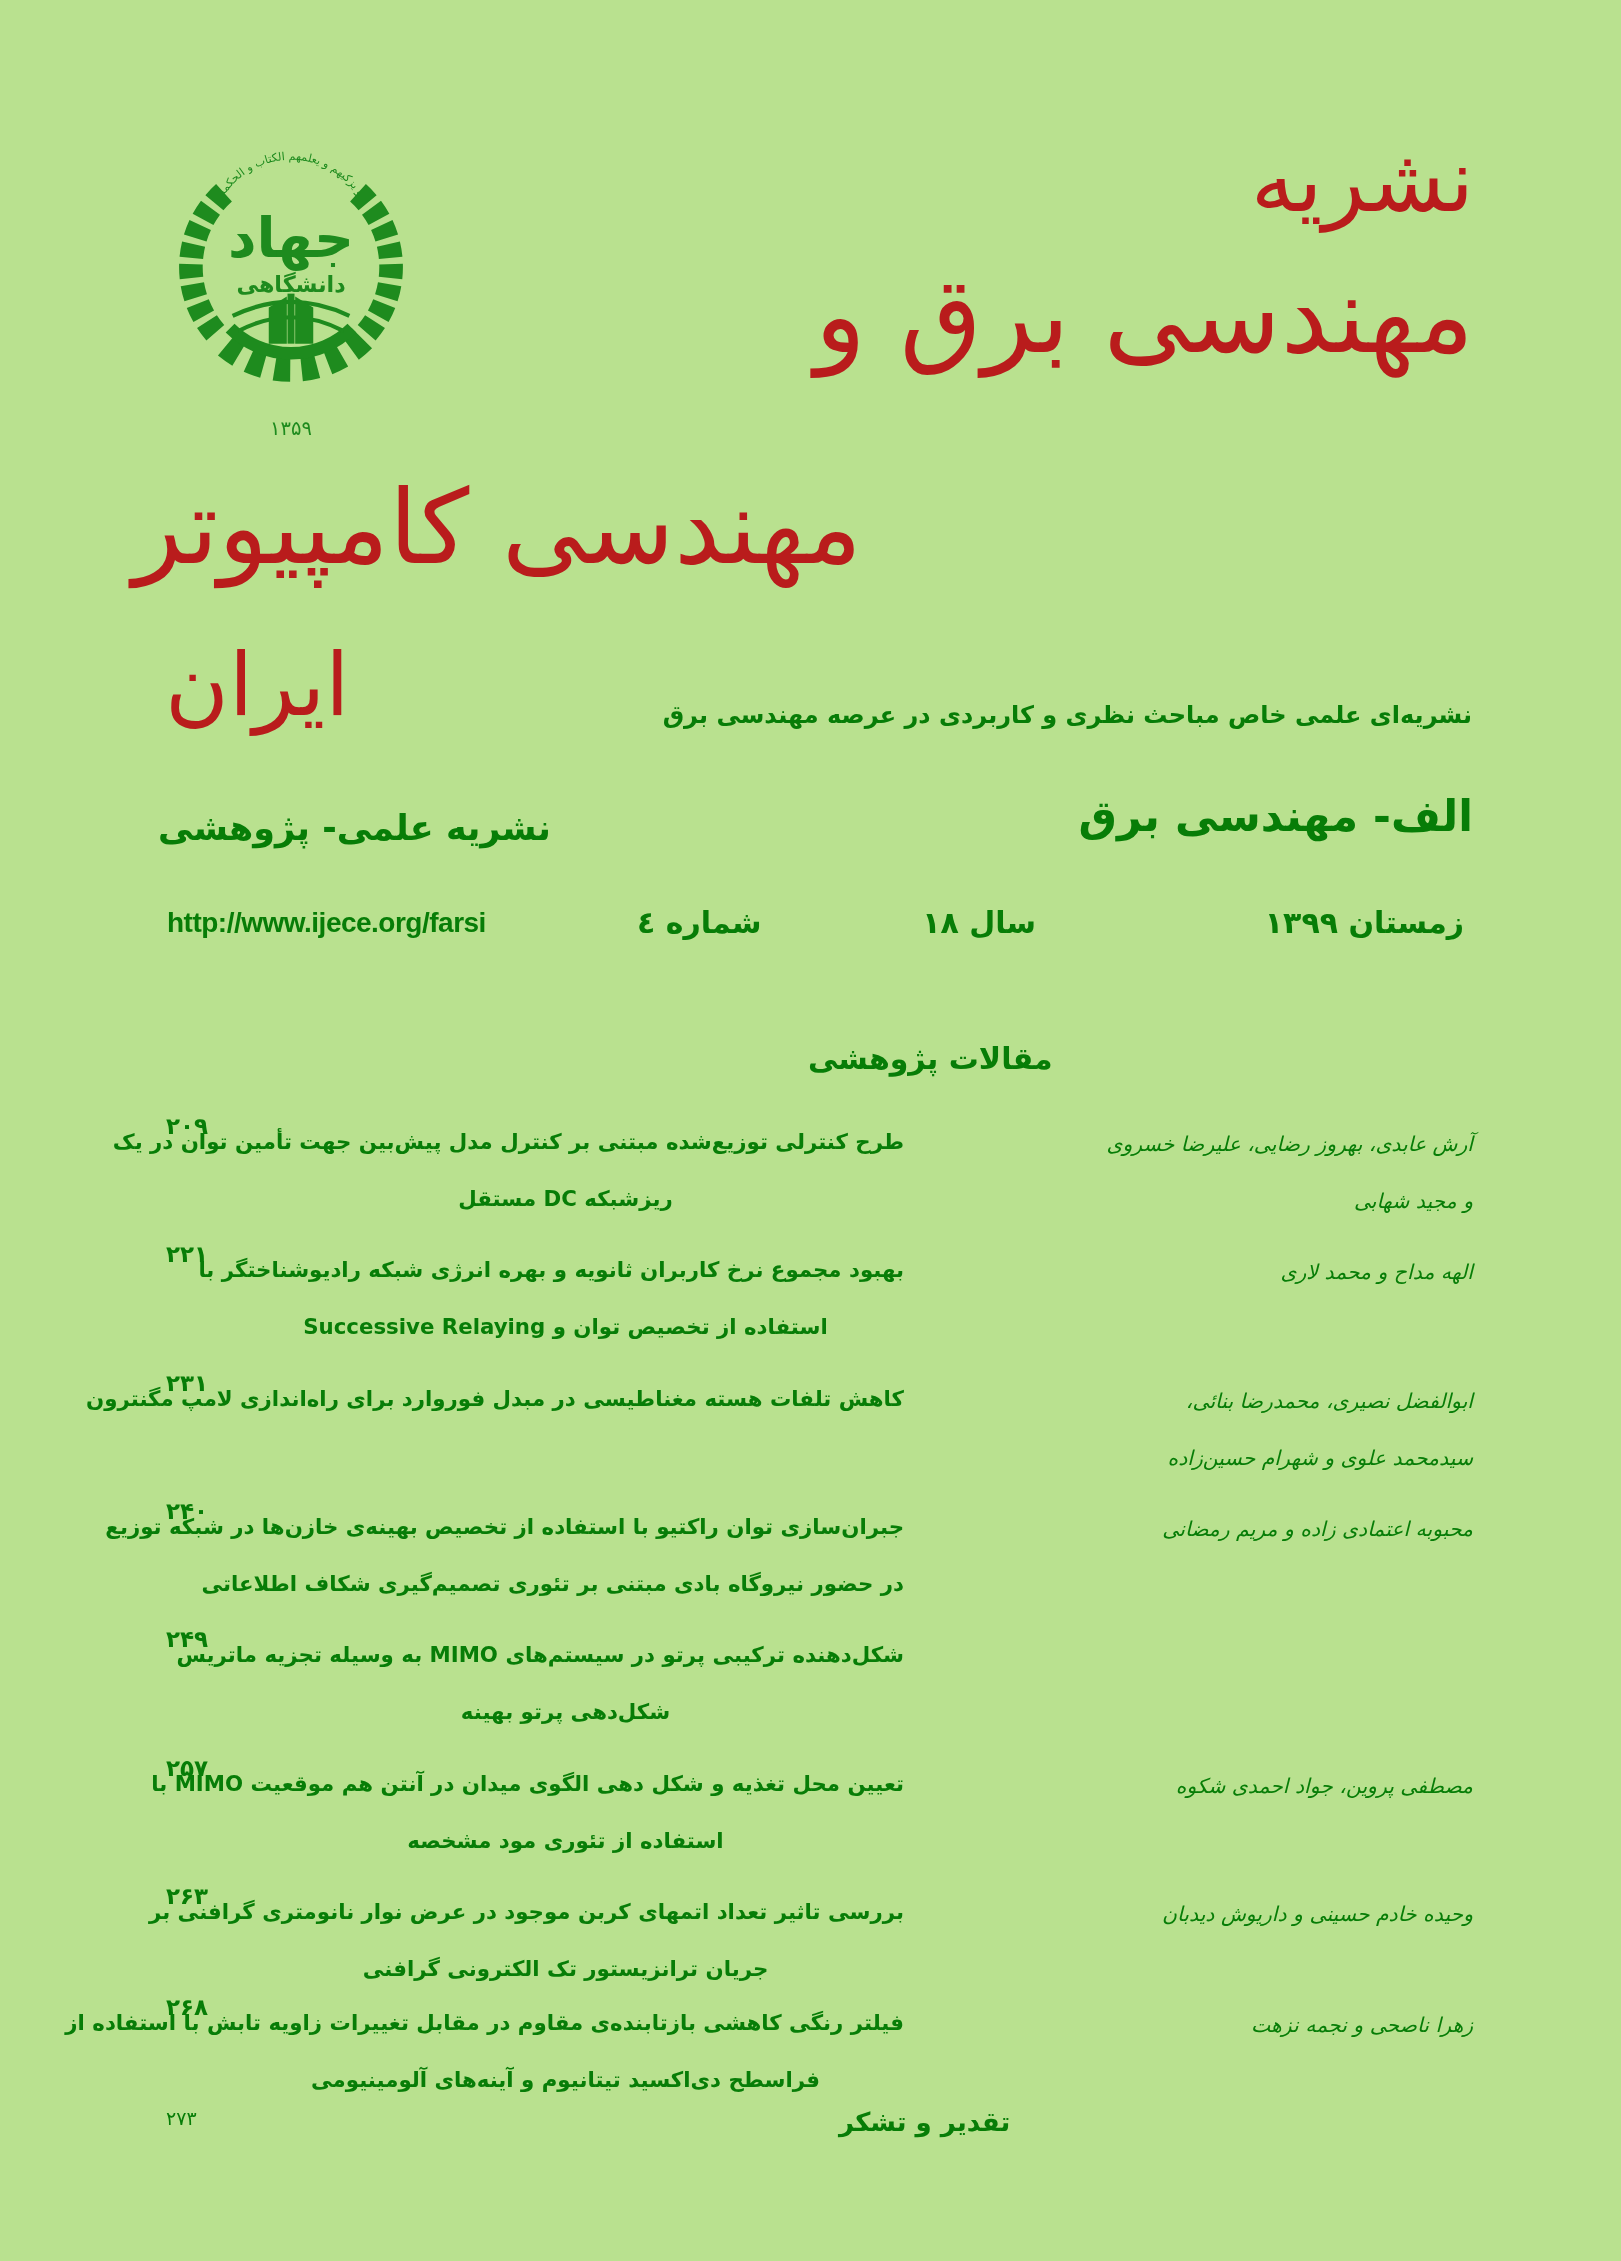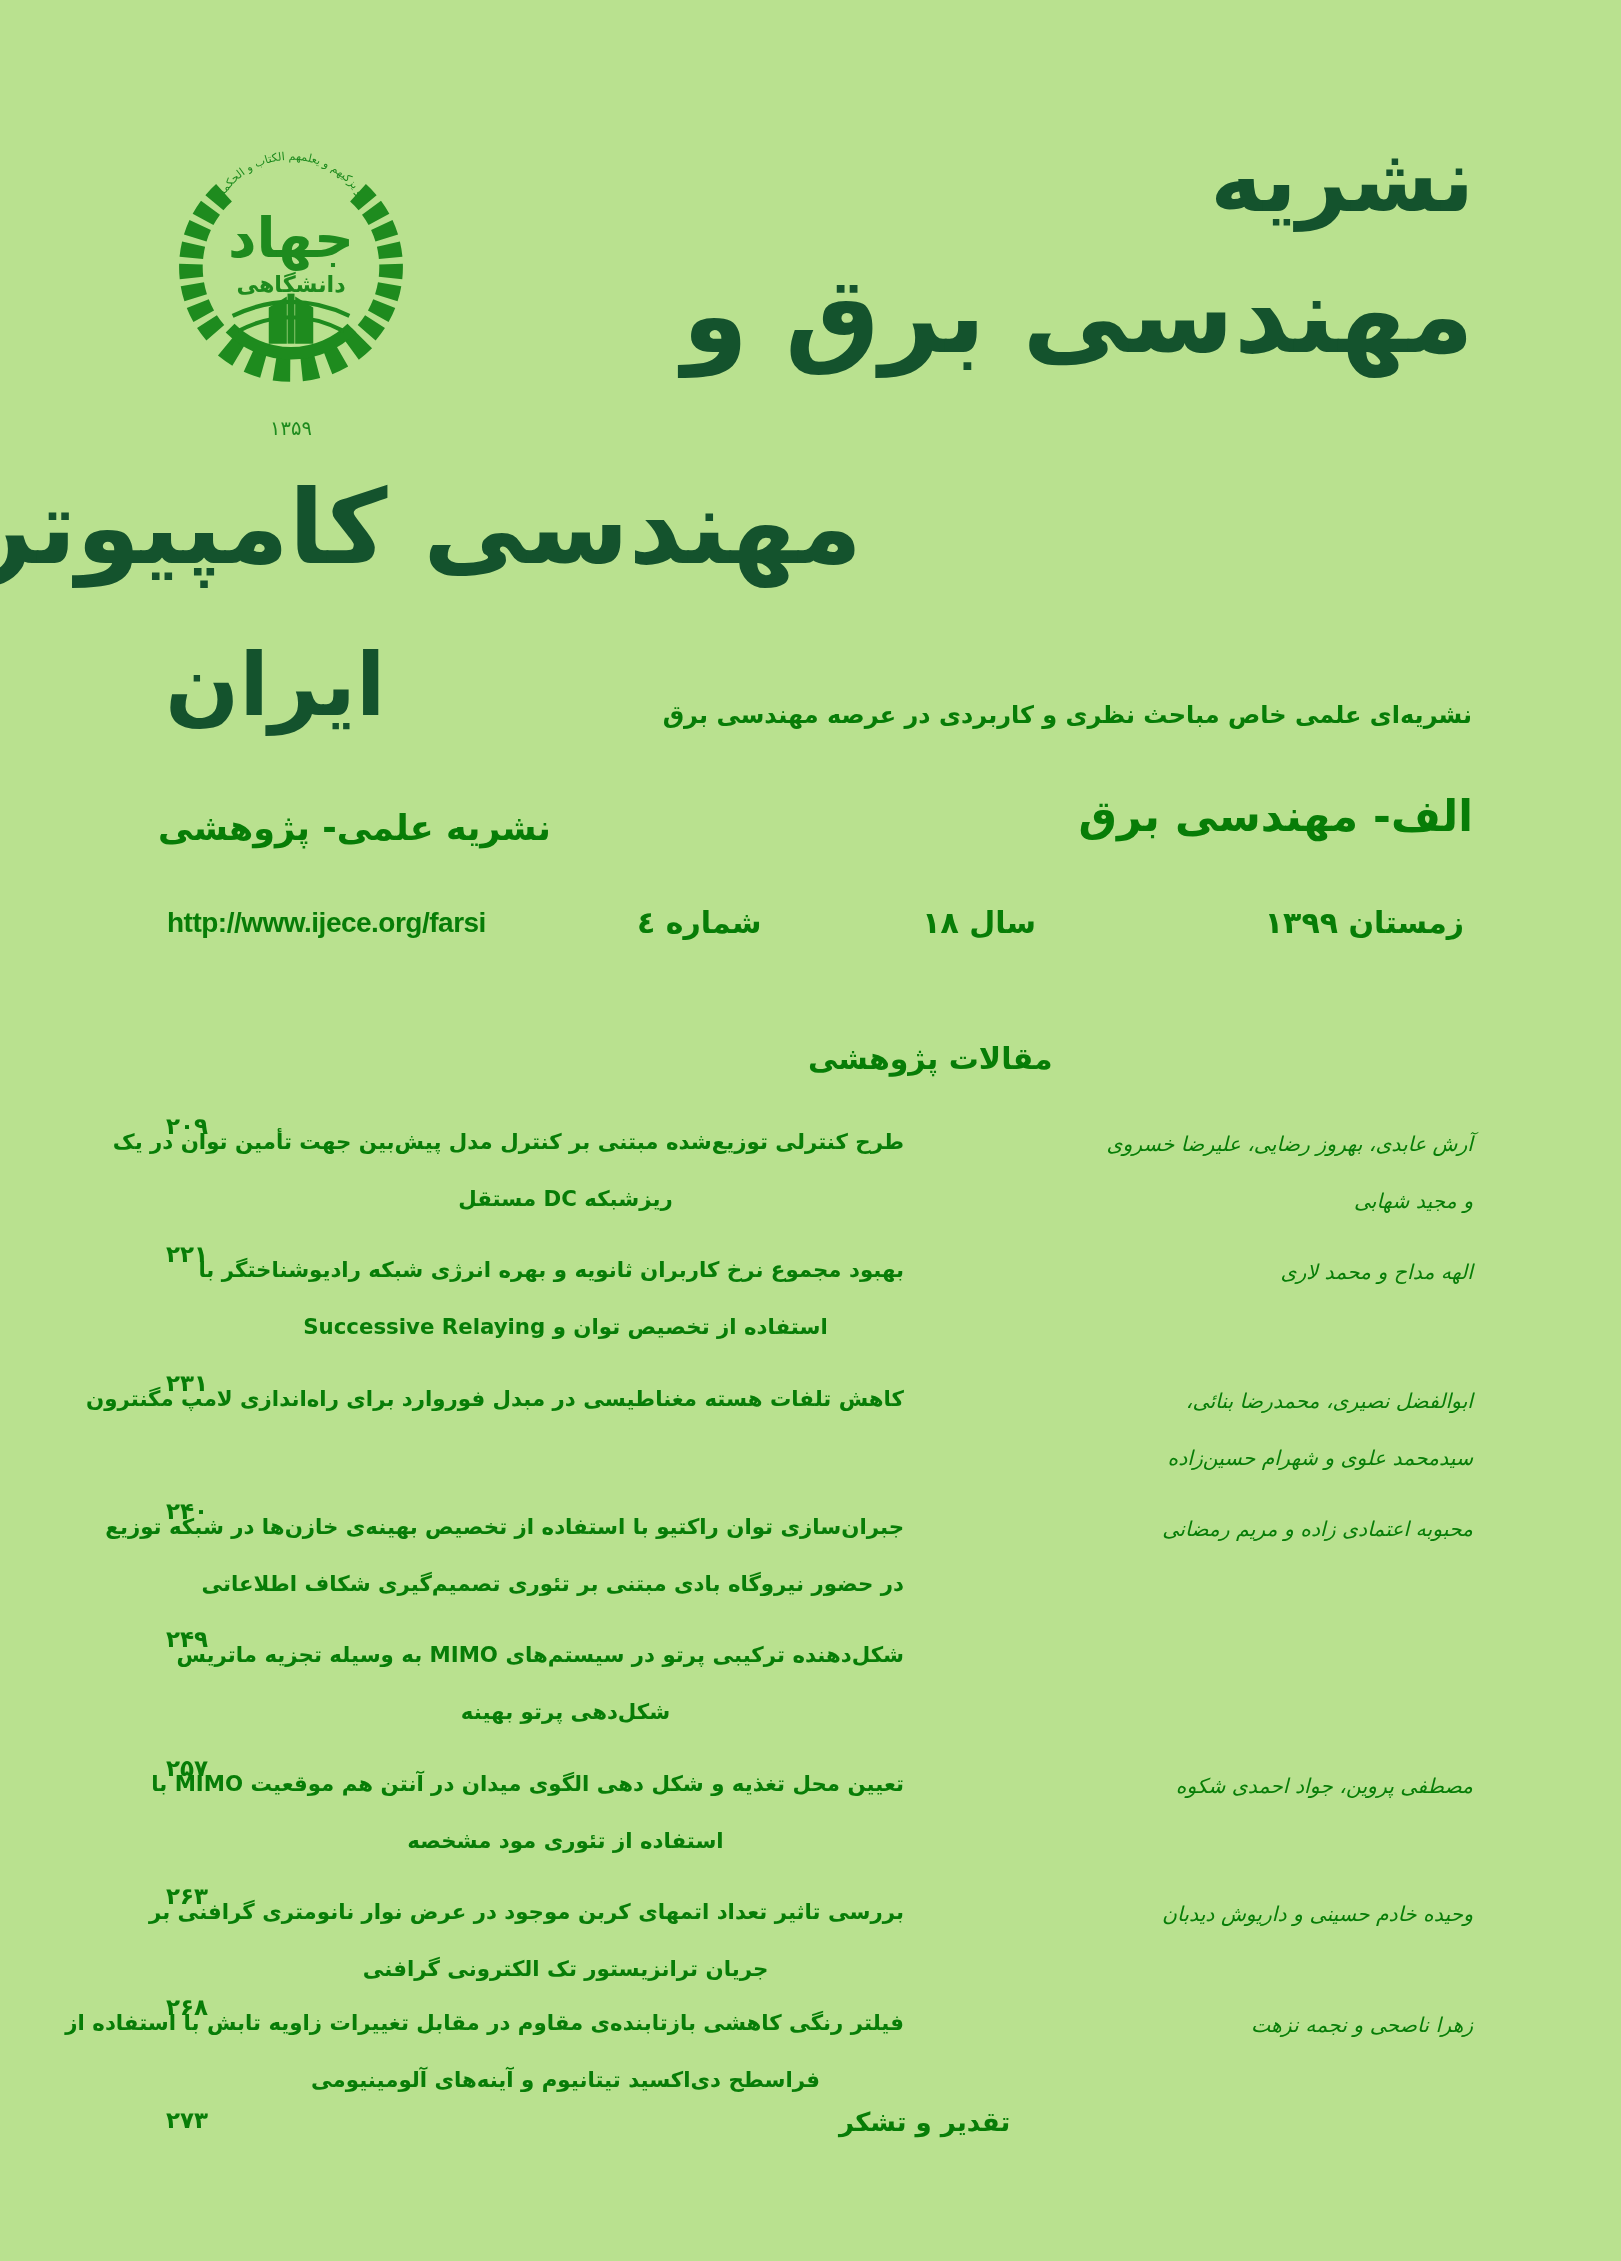--- a/index.html
+++ b/index.html
@@ -9,21 +9,21 @@
     width:1621px; height:2261px;
     background:#b9e18f;
     overflow:hidden;
     font-family:"DejaVu Sans", sans-serif;
     color:#077d07;
   }
   .abs { position:absolute; white-space:nowrap; }
   .rtl { direction:rtl; unicode-bidi:embed; }
 
   
-  .big { font-weight:bold; color:#14532d; }
+  .big { font-weight:normal; color:#b91c1c; }
   .t-nashrieh   { top:129px;  right:147px;  font-size:88px; }
   .t-bargh      { top:254px;  right:147px;  font-size:106px; }
   .t-computer   { top:467px; right:759px; font-size:103px; }
   .t-iran       { top:634px; left:165px;   font-size:87px; }
 
   .subtitle { top:701px; right:149px; font-size:24px; font-weight:bold; }
 
   .sec-label   { top:791px; right:148px; font-size:43px; font-weight:bold; }
   .jrnl-type   { top:808px; left:158px;  font-size:35px; font-weight:bold;text-align:right; }
 
@@ -46,21 +46,21 @@
     position:absolute; top:0; right:717px; width:677px;
     direction:rtl; font-size:21.3px; font-weight:bold; line-height:57px;
   }
   .toc-title .t1 { text-align:right; white-space:nowrap; }
   .toc-title .t2 { text-align:center; white-space:nowrap; }
   .toc-page {
     position:absolute; top:0; left:166px; width:60px;
     font-size:23px; font-weight:bold; text-align:left;
   }
   .ack-label { top:2107px; left:839px; font-size:26px; font-weight:bold; }
-  .ack-page  { top:2107px; left:166px;  font-size:23px; font-weight:bold; }
+  .ack-page  { top:2107px; left:166px;  font-size:19px; font-weight:normal; }
 
   
   .logo-wrap { position:absolute; left:152px; top:120px; width:278px; height:325px; }
   .logo-wrap svg { width:100%; height:100%; display:block; }
 </style>
 </head>
 <body>
 
 <div class="page">
 

